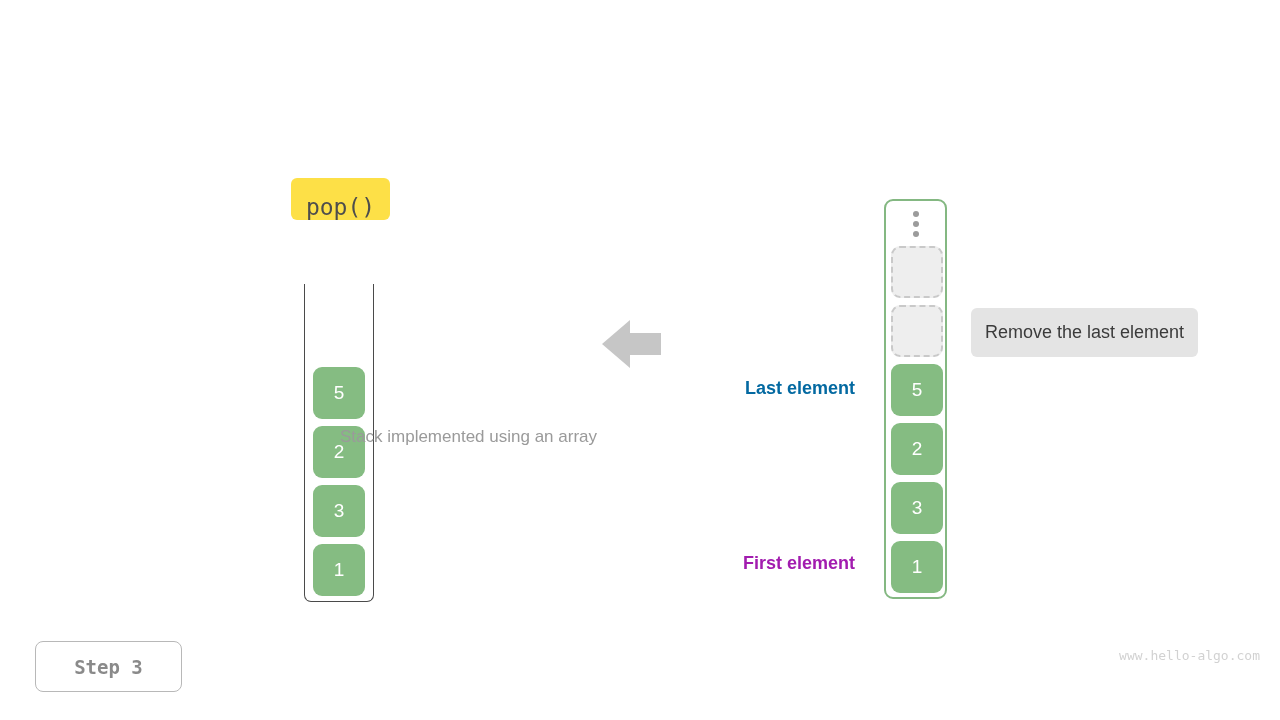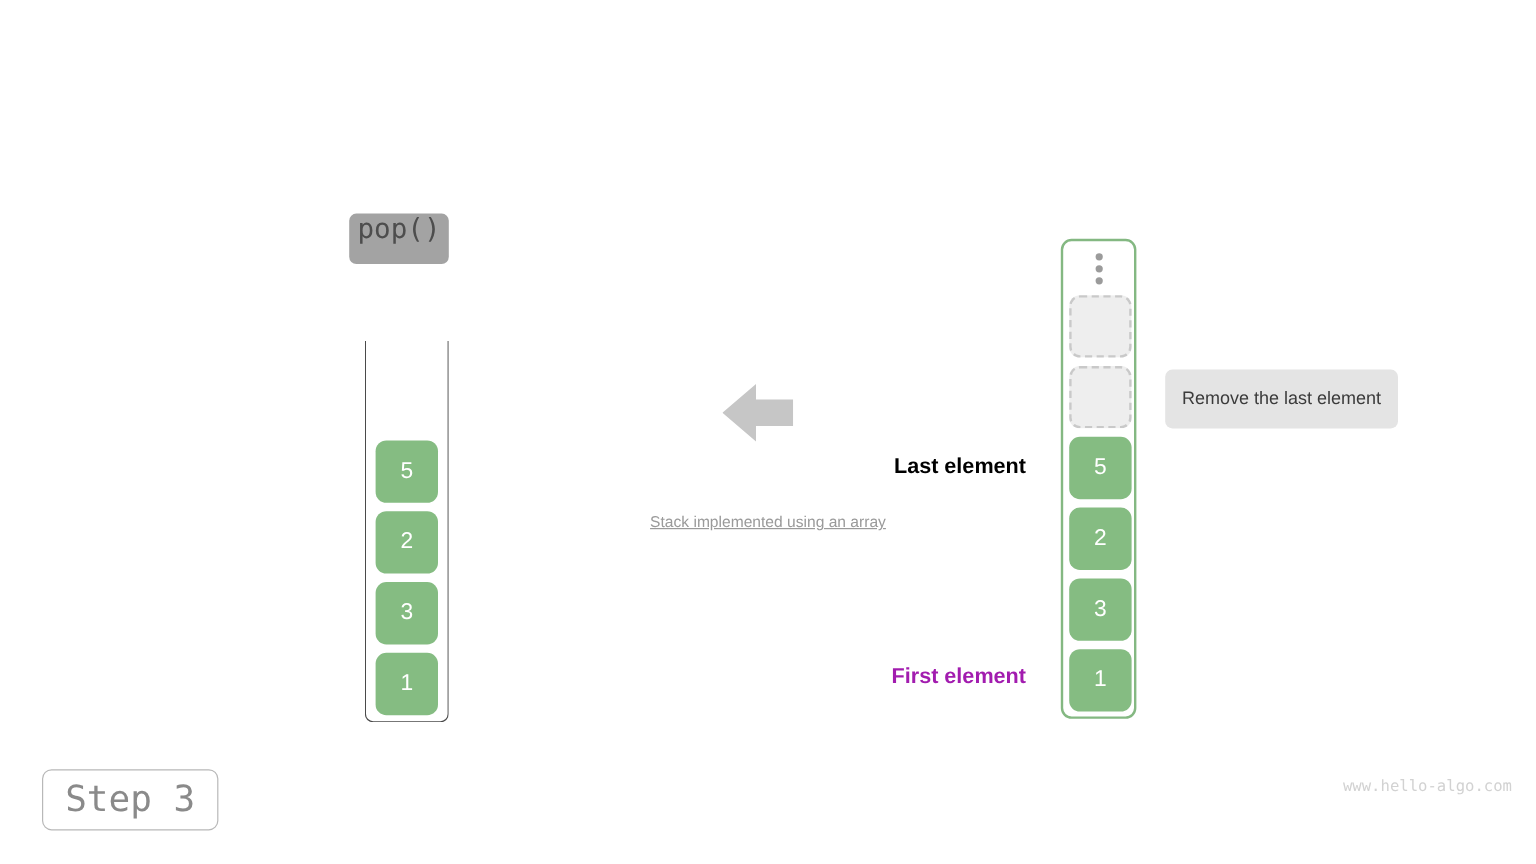--- a/index.html
+++ b/index.html
@@ -13,26 +13,26 @@
     position: relative;
     overflow: hidden;
     font-family: "Liberation Sans", sans-serif;
   }
 
   
   #op-label {
     position: absolute;
     left: 291px;
     top: 178px;
-    width: 83px;
+    width: 99px;
     height: 42px;
-    background: #a3a3a3;
+    background: #fde047;
     border-radius: 6px;
     display: flex;
-    align-items: flex-start;
+    align-items: flex-end;
     justify-content: center;
     font-family: "DejaVu Sans Mono", "Liberation Mono", monospace;
     font-size: 23px;
     color: #4d4d4d;
     letter-spacing: 0px;
   }
 
   
   #left-stack {
     position: absolute;
@@ -134,76 +134,75 @@
 
   
   #caption-last {
     position: absolute;
     left: 560px;
     top: 378px;
     width: 295px;
     text-align: right;
     font-size: 18px;
     font-weight: bold;
-    color: #000000;
+    color: #0369a1;
   }
   #caption-first {
     position: absolute;
     left: 560px;
     top: 553px;
     width: 295px;
     text-align: right;
     font-size: 18px;
     font-weight: bold;
     color: #a21caf;
   }
   #caption-subtitle {
     position: absolute;
     left: 340px;
     top: 427px;
     width: 600px;
-    text-align: center;
-    font-size: 13px;
+    text-align: left;
+    font-size: 17px;
     color: #9a9a9a;
-    text-decoration: underline;
   }
 
   
   #annotation {
     position: absolute;
     left: 971px;
     top: 308px;
     height: 49px;
     padding: 0 14px;
     background: #e4e4e4;
     border-radius: 6px;
     display: flex;
     align-items: center;
-    font-size: 15px;
+    font-size: 18px;
     color: #3b3b3b;
     white-space: nowrap;
   }
 
   
   #step-badge {
     position: absolute;
     left: 35px;
     top: 641px;
     width: 147px;
     height: 51px;
     box-sizing: border-box;
     background: #ffffff;
     border: 1.5px solid #b8b8b8;
     border-radius: 8px;
     display: flex;
     align-items: center;
     justify-content: center;
     font-family: "DejaVu Sans Mono", "Liberation Mono", monospace;
-    font-size: 30px;
-    font-weight: normal;
+    font-size: 19px;
+    font-weight: bold;
     color: #8a8a8a;
   }
 
   
   #watermark {
     position: absolute;
     right: 20px;
     top: 648px;
     font-family: "DejaVu Sans Mono", "Liberation Mono", monospace;
     font-size: 13px;

